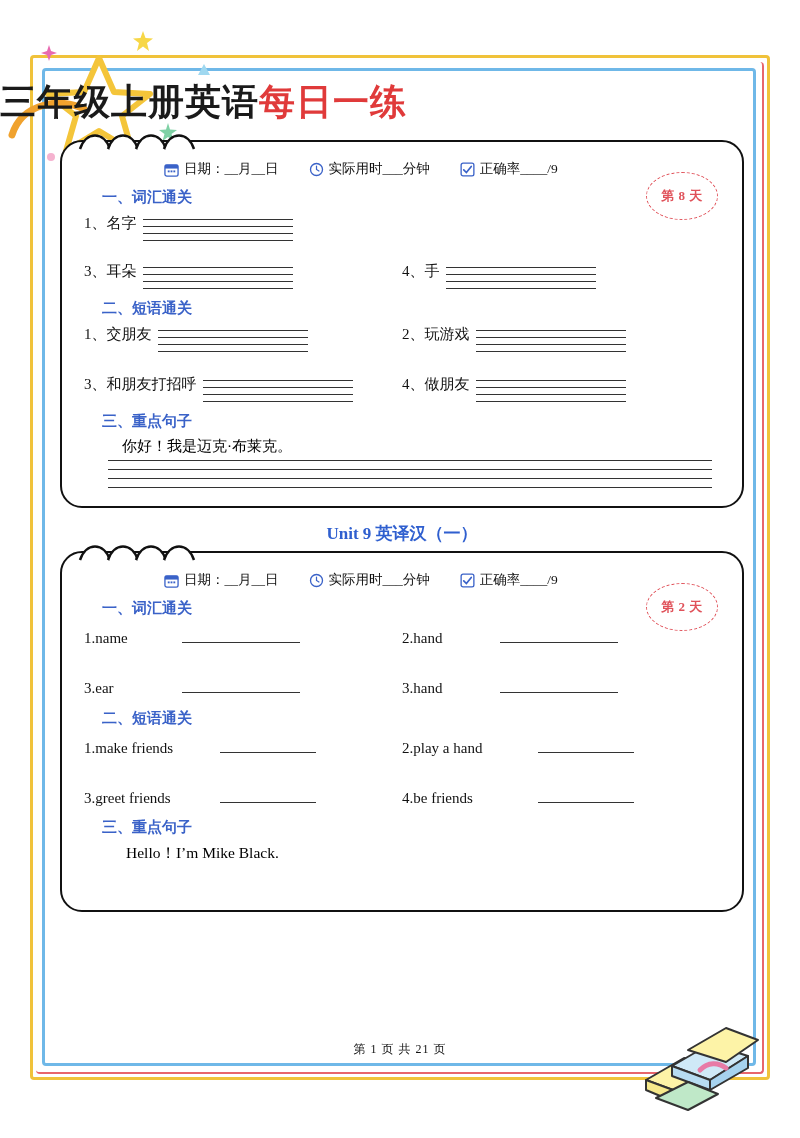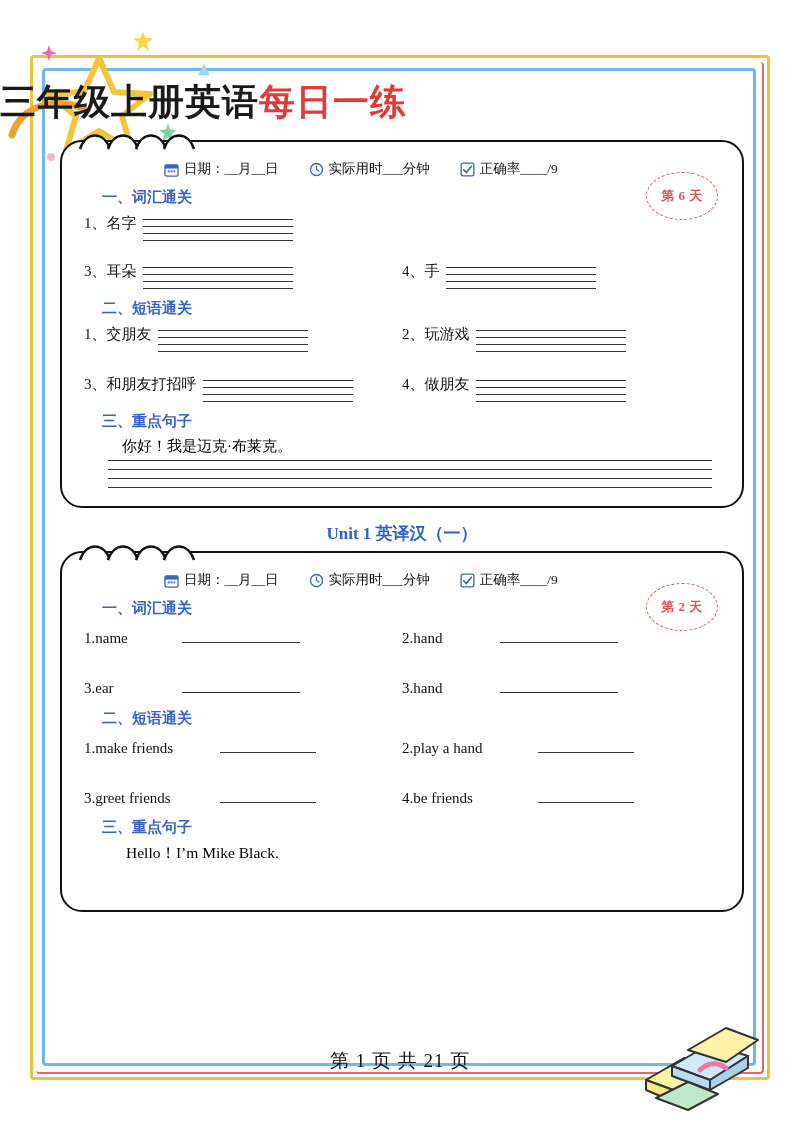--- a/index.html
+++ b/index.html
@@ -174,23 +174,23 @@
 
   .longlines { margin:4px 8px 2px 24px; }
   .longlines div { border-top:1px solid #333; height:9px; }
   .longlines div:last-child { height:0; }
 
   .card + .sec-title { margin-top:14px; }
 
   
   .footer {
     position:absolute;
-    left:0; right:0; bottom:64px;
+    left:0; right:0; bottom:80px;
     text-align:center;
-    font-size:19px;
+    font-size:12px;
     color:#111;
     letter-spacing:1px;
   }
 
   
   .books { position:absolute; right:34px; bottom:24px; width:140px; height:104px; }
 </style>
 </head>
 <body>
 
@@ -230,21 +230,21 @@
 
 
   <div class="card">
     <svg class="scallops" viewBox="0 0 120 18">
       <path d="M2 16 C8 -2 26 -2 32 16" fill="#fff" stroke="#111" stroke-width="2.5"></path>
       <path d="M30 16 C36 -2 54 -2 60 16" fill="#fff" stroke="#111" stroke-width="2.5"></path>
       <path d="M58 16 C64 -2 82 -2 88 16" fill="#fff" stroke="#111" stroke-width="2.5"></path>
       <path d="M86 16 C92 -2 110 -2 116 16" fill="#fff" stroke="#111" stroke-width="2.5"></path>
     </svg>
 
-    <div class="day-stamp">第 6 天</div>
+    <div class="day-stamp">第 8 天</div>
 
     <div class="meta">
       <span class="item">
         <svg class="ic" viewBox="0 0 16 16">
           <rect x="1" y="3" width="14" height="12" rx="2" fill="none" stroke="#3a62c8" stroke-width="1.4"></rect>
           <rect x="1" y="3" width="14" height="4" fill="#3a62c8"></rect>
           <rect x="4" y="9" width="2" height="2" fill="#3a62c8"></rect>
           <rect x="7" y="9" width="2" height="2" fill="#3a62c8"></rect>
           <rect x="10" y="9" width="2" height="2" fill="#3a62c8"></rect>
         </svg>
@@ -348,21 +348,21 @@
     <div class="grp-head">三、重点句子</div>
     <div class="sentence">你好！我是迈克·布莱克。</div>
     <div class="longlines">
         <div></div>
         <div></div>
         <div></div>
         <div></div>
       </div>
   </div>
 
-  <div class="sec-title">Unit 1  英译汉（一）</div>
+  <div class="sec-title">Unit 9  英译汉（一）</div>
 
   <div class="card">
     <svg class="scallops" viewBox="0 0 120 18">
       <path d="M2 16 C8 -2 26 -2 32 16" fill="#fff" stroke="#111" stroke-width="2.5"></path>
       <path d="M30 16 C36 -2 54 -2 60 16" fill="#fff" stroke="#111" stroke-width="2.5"></path>
       <path d="M58 16 C64 -2 82 -2 88 16" fill="#fff" stroke="#111" stroke-width="2.5"></path>
       <path d="M86 16 C92 -2 110 -2 116 16" fill="#fff" stroke="#111" stroke-width="2.5"></path>
     </svg>
 
     <div class="day-stamp">第 2 天</div>

